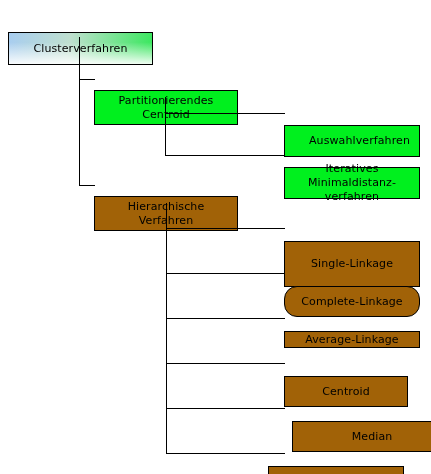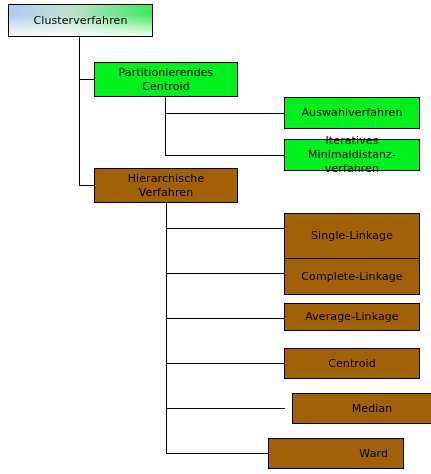--- a/index.html
+++ b/index.html
@@ -23,21 +23,22 @@
     box-sizing: border-box;
     border: 1px solid #000000;
     display: flex;
     align-items: center;
     justify-content: center;
     text-align: center;
     font-size: 11px;
     line-height: 14px;
     color: #000000;
     letter-spacing: 0.1px;
-    padding: 0 15px;
+    padding: 0 9px;
+    margin-top: 28px;
   }
   .node span {
     display: block;
     width: 100%;
   }
   .node-root {
     background: linear-gradient(100deg, #a8cdf0 0%, #bfe0cf 42%, #35e85a 100%);
     position: absolute;
   }
   .node-root-inner {
@@ -83,49 +84,49 @@
   </div>
 
   <div class="node node-blue" style="left:94px; top:168px; width:144px; height:35px;">
     <span>Hierarchische Verfahren</span>
   </div>
 
   <div class="edge edge-v" style="left:165px; top:97px; height:59px;"></div>
   <div class="edge edge-h" style="left:165px; top:113px; width:120px;"></div>
   <div class="edge edge-h" style="left:165px; top:155px; width:120px;"></div>
 
-  <div class="node node-green" style="left:284px; top:97px; width:136px; height:32px;">
+  <div class="node node-green" style="left:284px; top:97px; width:136px; height:32px;text-align:right;">
     <span>Auswahlverfahren</span>
   </div>
 
   <div class="node node-green" style="left:284px; top:139px; width:136px; height:32px;">
     <span>Iteratives Minimaldistanz-verfahren</span>
   </div>
 
   <div class="edge edge-v" style="left:166px; top:203px; height:250px;"></div>
   <div class="edge edge-h" style="left:166px; top:228px; width:119px;"></div>
   <div class="edge edge-h" style="left:166px; top:273px; width:119px;"></div>
   <div class="edge edge-h" style="left:166px; top:318px; width:119px;"></div>
   <div class="edge edge-h" style="left:166px; top:363px; width:119px;"></div>
   <div class="edge edge-h" style="left:166px; top:408px; width:119px;"></div>
   <div class="edge edge-h" style="left:166px; top:453px; width:119px;"></div>
 
   <div class="node node-blue" style="left:284px; top:213px; width:136px; height:46px;">
     <span>Single-Linkage</span>
   </div>
 
-  <div class="node node-blue" style="left:284px; top:258px; width:136px; height:37px;">
+  <div class="node node-blue" style="left:284px; top:258px; width:136px; height:31px;border-radius:13px;">
     <span>Complete-Linkage</span>
   </div>
 
-  <div class="node node-blue" style="left:284px; top:303px; width:136px; height:28px;">
+  <div class="node node-blue" style="left:284px; top:303px; width:136px; height:17px;">
     <span>Average-Linkage</span>
   </div>
 
-  <div class="node node-blue" style="left:284px; top:348px; width:136px; height:31px;text-align:center;">
+  <div class="node node-blue" style="left:284px; top:348px; width:124px; height:31px;text-align:center;">
     <span>Centroid</span>
   </div>
 
   <div class="node node-blue" style="left:292px; top:393px; width:160px; height:31px;">
     <span>Median</span>
   </div>
 
   <div class="node node-blue" style="left:268px; top:438px; width:136px; height:31px;text-align:right;">
     <span>Ward</span>
   </div>

